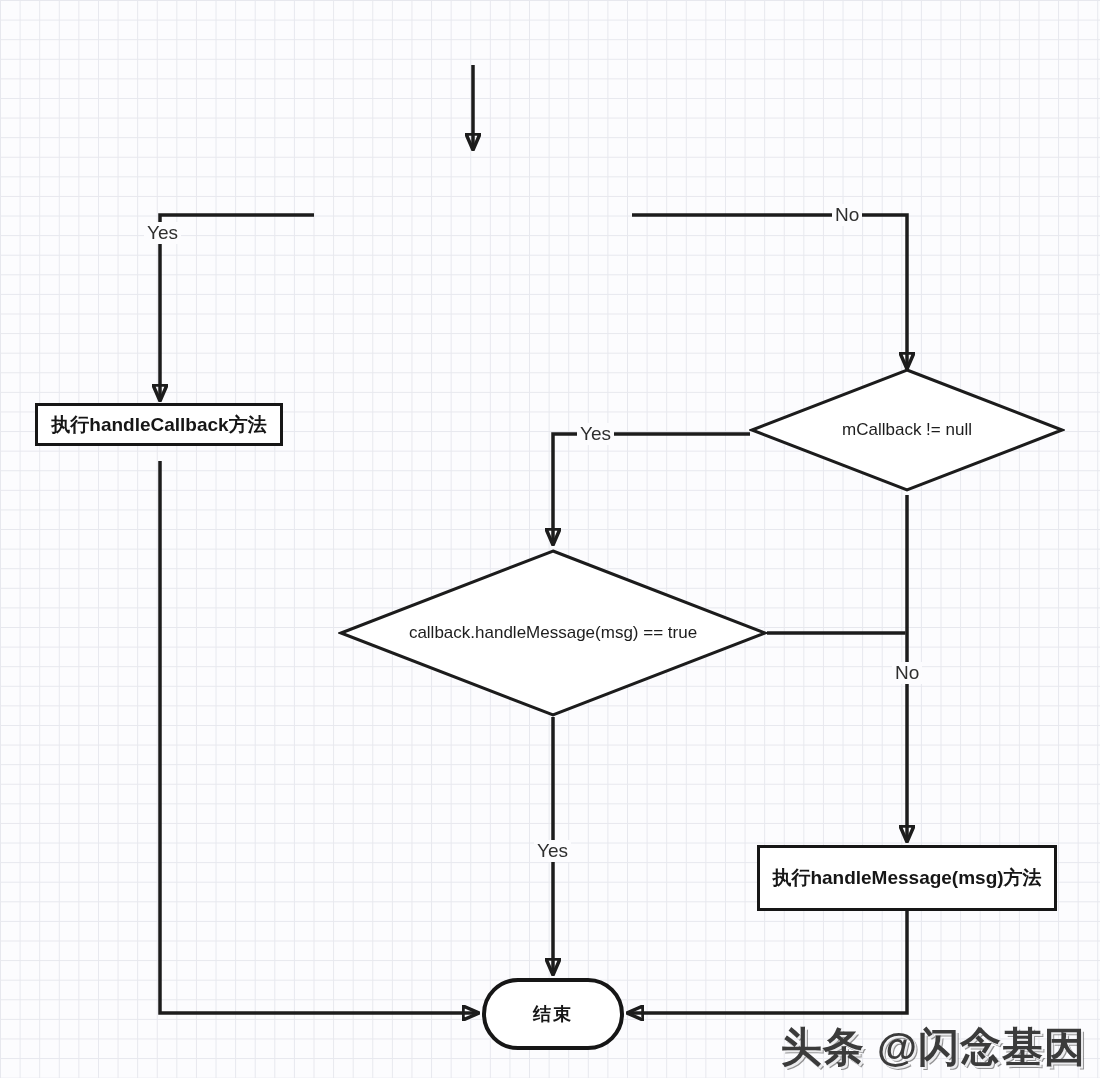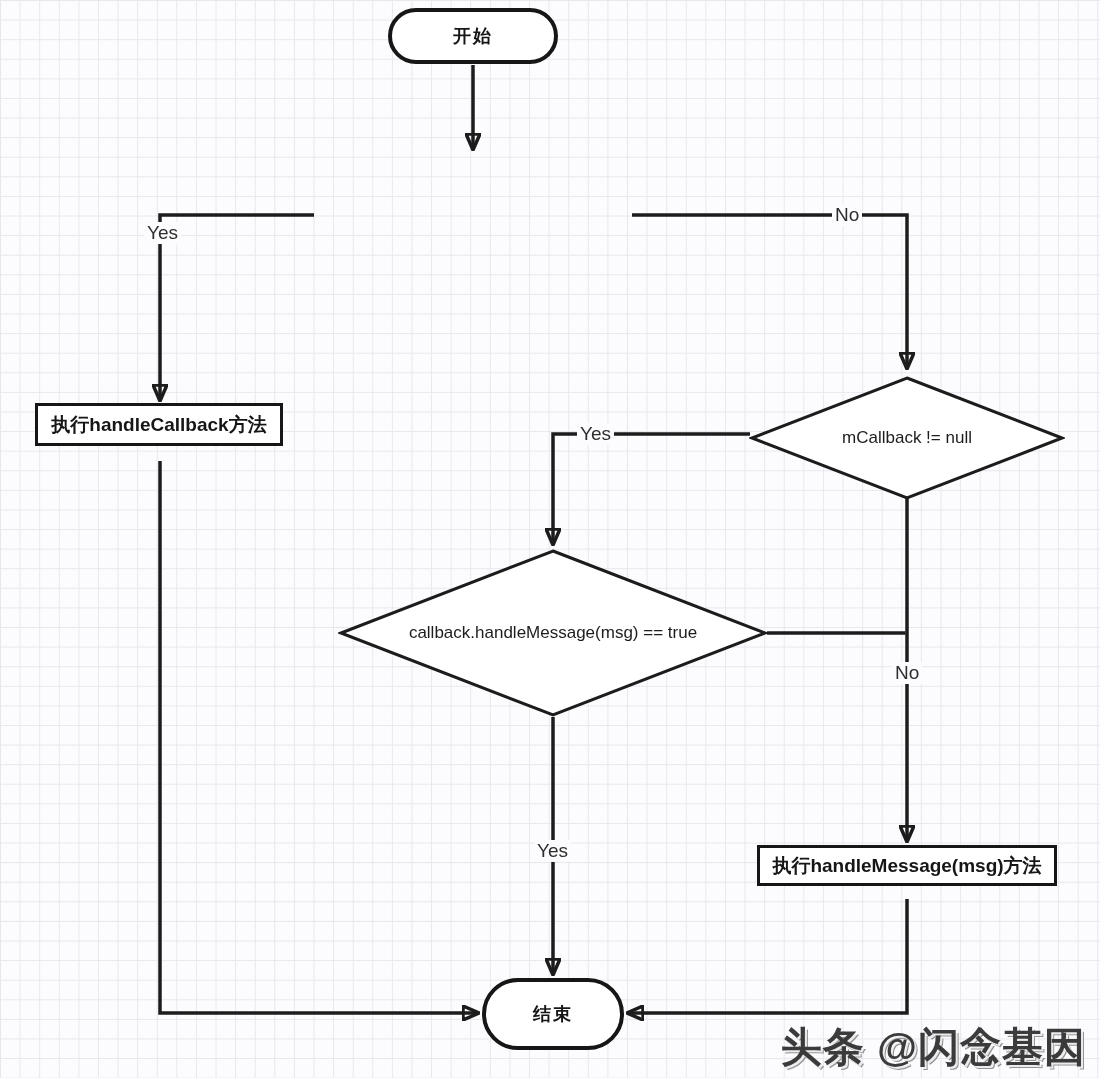--- a/index.html
+++ b/index.html
@@ -58,44 +58,41 @@
     <path d="M314 215 L160 215 L160 400" marker-end="url(#arrow)"></path>
     <path d="M632 215 L907 215 L907 368" marker-end="url(#arrow)"></path>
     <path d="M750 434 L553 434 L553 544" marker-end="url(#arrow)"></path>
     <path d="M907 495 L907 841" marker-end="url(#arrow)"></path>
     <path d="M767 633 L905.5 633"></path>
     <path d="M553 717 L553 974" marker-end="url(#arrow)"></path>
     <path d="M160 461 L160 1013 L478 1013" marker-end="url(#arrow)"></path>
     <path d="M907 899 L907 1013 L628 1013" marker-end="url(#arrow)"></path>
   </svg>
 
-  <div class="node terminal" style="left:388px;top:8px;width:170px;height:56px;">
-    <span>开始</span>
-  </div>
 
 
   <div class="node process" style="left:35px;top:403px;width:248px;height:43px;">
     <span>执行handleCallback方法</span>
   </div>
 
-  <div class="node decision" style="left:749px;top:376px;width:316px;height:124px;">
+  <div class="node decision" style="left:749px;top:368px;width:316px;height:124px;">
     <svg viewBox="0 0 316 124">
       <polygon points="158,2 313,62 158,122 3,62" fill="#ffffff" stroke="#1c1c1c" stroke-width="3"></polygon>
     </svg>
     <span class="lbl">mCallback != null</span>
   </div>
 
   <div class="node decision" style="left:338px;top:548px;width:430px;height:170px;">
     <svg viewBox="0 0 430 170">
       <polygon points="215,3 427,85 215,167 3,85" fill="#ffffff" stroke="#1c1c1c" stroke-width="3"></polygon>
     </svg>
     <span class="lbl">callback.handleMessage(msg) == true</span>
   </div>
 
-  <div class="node process" style="left:757px;top:845px;width:300px;height:41px;">
+  <div class="node process" style="left:757px;top:845px;width:300px;height:66px;">
     <span>执行handleMessage(msg)方法</span>
   </div>
 
   <div class="node terminal" style="left:482px;top:978px;width:142px;height:72px;border-radius:36px;">
     <span>结束</span>
   </div>
 
   <span class="edge-label" style="left:144px;top:222px;">Yes</span>
   <span class="edge-label" style="left:832px;top:204px;">No</span>
   <span class="edge-label" style="left:577px;top:423px;">Yes</span>

